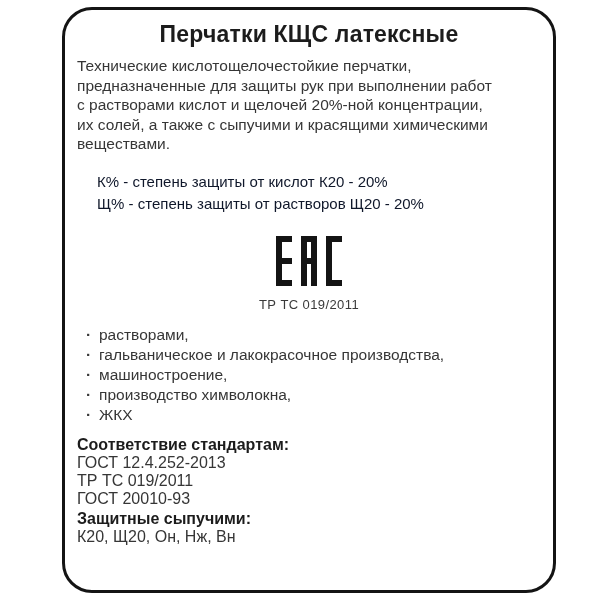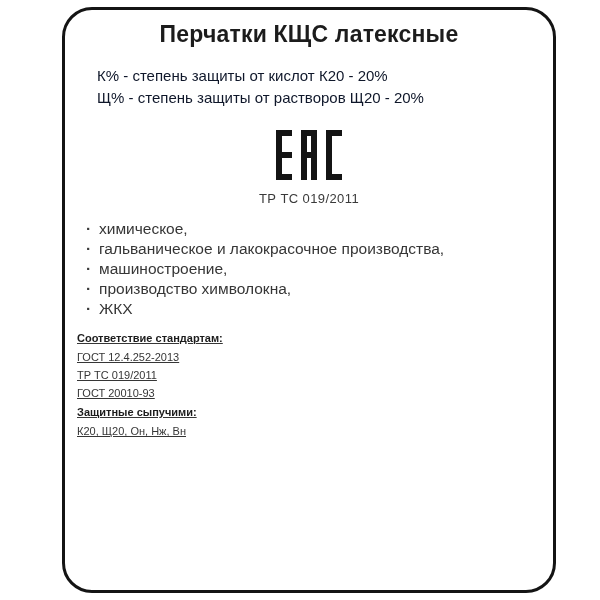--- a/index.html
+++ b/index.html
@@ -77,23 +77,22 @@
   .app-list li::before {
     content: "·";
     position: absolute;
     left: 0;
     top: 0;
     color: #3a3a3a;
     font-weight: 700;
   }
   .bottom {
     margin: 10px 4px 0 12px;
-    font-size: 11px;
+    font-size: 16px;
     color: #363636;
-    text-decoration: underline;
   }
   .bold-heading {
     font-weight: 700;
     color: #1c1c1c;
     line-height: 19px;
   }
   .std-line {
     line-height: 18px;
   }
   .props-heading {
@@ -106,20 +105,25 @@
     display: inline-block;
   }
 </style>
 </head>
 <body>
 
 <div class="card">
 
   <div class="title">Перчатки КЩС латексные</div>
 
+  <div class="desc">Технические кислотощелочестойкие перчатки,
+предназначенные для защиты рук при выполнении работ
+с растворами кислот и щелочей 20%-ной концентрации,
+их солей, а также с сыпучими и красящими химическими
+веществами.</div>
 
   <div class="notes">
     <div class="note-line">К% - степень защиты от кислот К20 - 20%</div>
     <div class="note-line">Щ% - степень защиты от растворов Щ20 - 20%</div>
   </div>
 
   <div class="eac-block">
     <svg class="eac-svg" width="66" height="50" viewBox="0 0 66 50" xmlns="http://www.w3.org/2000/svg">
       <g fill="#141414">
 
@@ -136,21 +140,21 @@
         <rect x="50" y="0" width="6" height="50"></rect>
         <rect x="50" y="0" width="16" height="6"></rect>
         <rect x="50" y="44" width="16" height="6"></rect>
       </g>
     </svg>
     <div class="eac-caption">ТР ТС 019/2011</div>
   </div>
 
   <div class="application">
     <ul class="app-list">
-      <li>химическое,</li>
+      <li>растворами,</li>
       <li>гальваническое и лакокрасочное производства,</li>
       <li>машиностроение,</li>
       <li>производство химволокна,</li>
       <li>ЖКХ</li>
     </ul>
   </div>
 
   <div class="bottom">
     <div class="bold-heading">Соответствие стандартам:</div>
     <div class="std-line">ГОСТ 12.4.252-2013</div>

